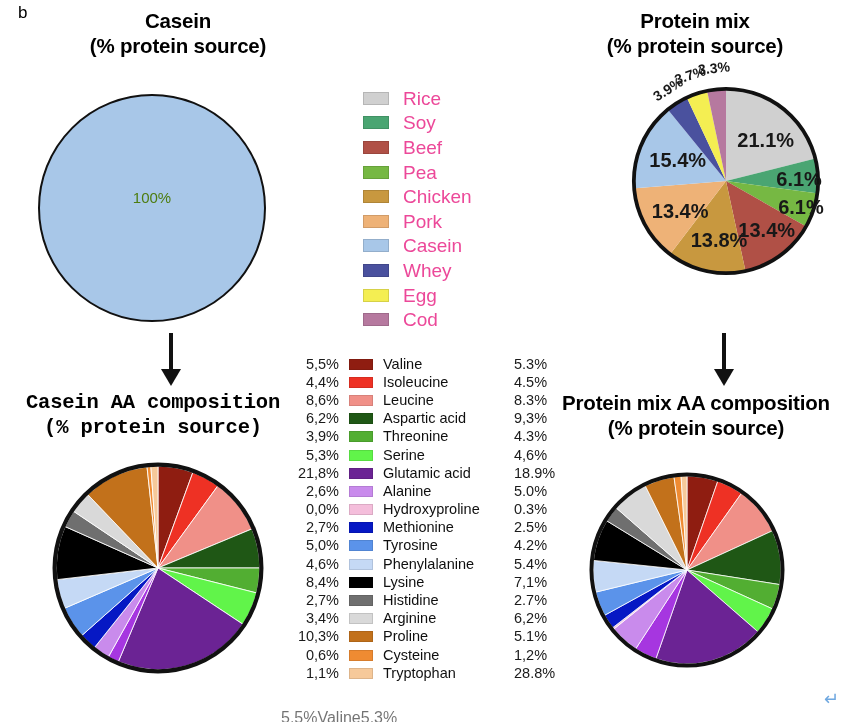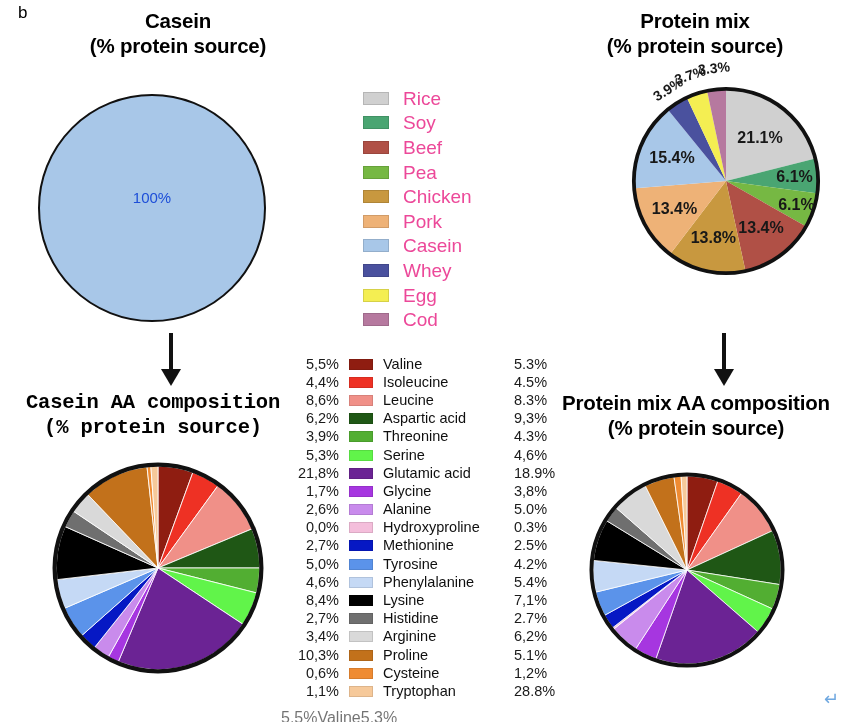--- a/index.html
+++ b/index.html
@@ -62,32 +62,32 @@
     top: 94px;
     width: 228px;
     height: 228px;
   }
   #pie-casein-label {
     left: 38px;
     top: 190px;
     width: 228px;
     text-align: center;
     font-size: 15px;
-    color: #1d4ed8;
+    color: #4d7c0f;
     line-height: 1;
   }
 
   #pie-mix     { left: 631px; top: 86px;  width: 190px; height: 190px; }
   #pie-aa-cas  { left: 52px;  top: 462px; width: 212px; height: 212px; }
   #pie-aa-mix  { left: 589px; top: 472px; width: 196px; height: 196px; }
 
   
   .mixlabel {
     position: absolute;
-    font-size: 16px;
+    font-size: 20px;
     font-weight: bold;
     color: #181818;
     white-space: nowrap;
     line-height: 1;
   }
   .mixlabel.rot {
     font-size: 14px;
     transform-origin: 50% 50%;
   }
 
@@ -395,26 +395,20 @@
         <span class="name">Serine</span>
         <span class="pct right">4,6%</span>
       </div>
       <div class="row">
         <span class="pct left">21,8%</span>
         <span class="swatch" style="background: rgb(107, 35, 148);"></span>
         <span class="name">Glutamic acid</span>
         <span class="pct right">18.9%</span>
       </div>
       <div class="row">
-        <span class="pct left">1,7%</span>
-        <span class="swatch" style="background: rgb(166, 54, 224);"></span>
-        <span class="name">Glycine</span>
-        <span class="pct right">3,8%</span>
-      </div>
-      <div class="row">
         <span class="pct left">2,6%</span>
         <span class="swatch" style="background: rgb(201, 139, 236);"></span>
         <span class="name">Alanine</span>
         <span class="pct right">5.0%</span>
       </div>
       <div class="row">
         <span class="pct left">0,0%</span>
         <span class="swatch" style="background: rgb(244, 190, 219);"></span>
         <span class="name">Hydroxyproline</span>
         <span class="pct right">0.3%</span>

